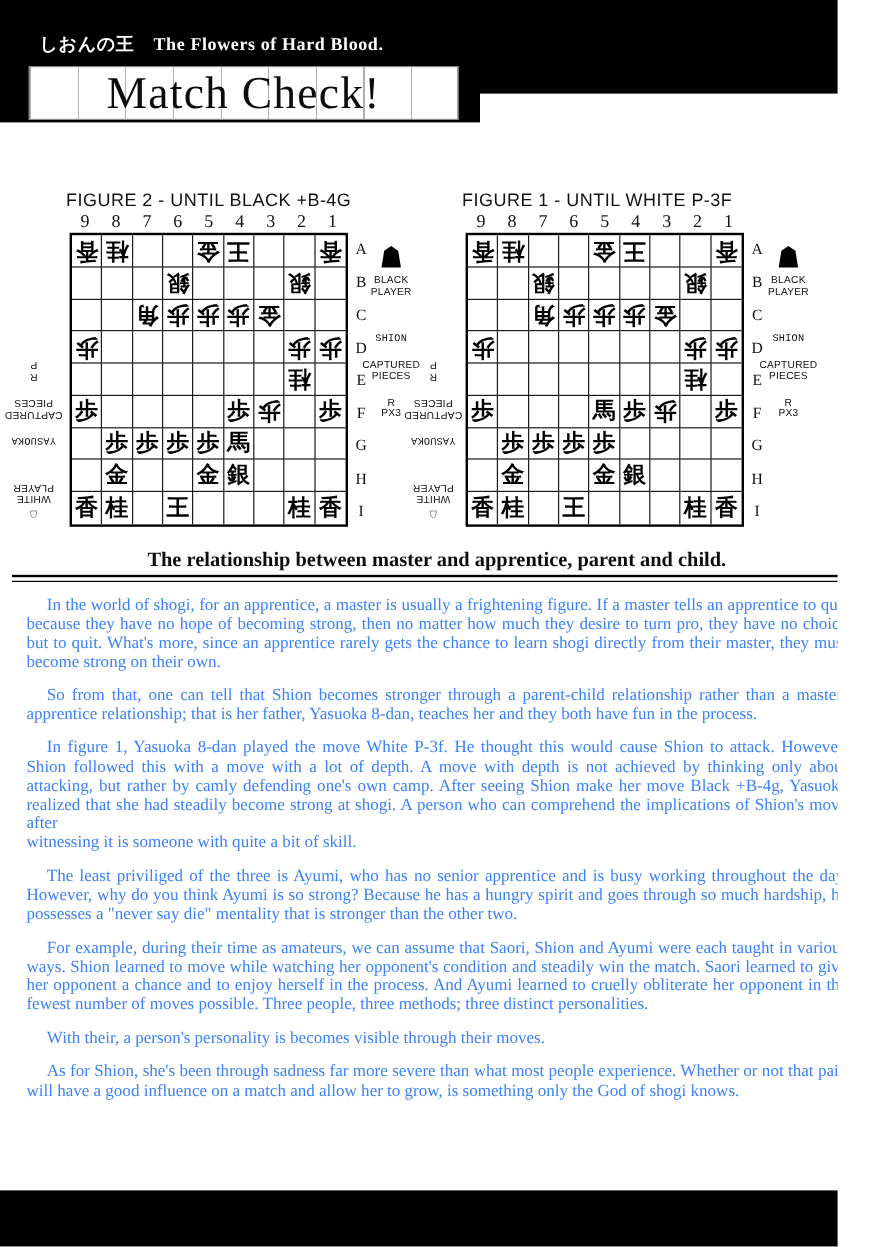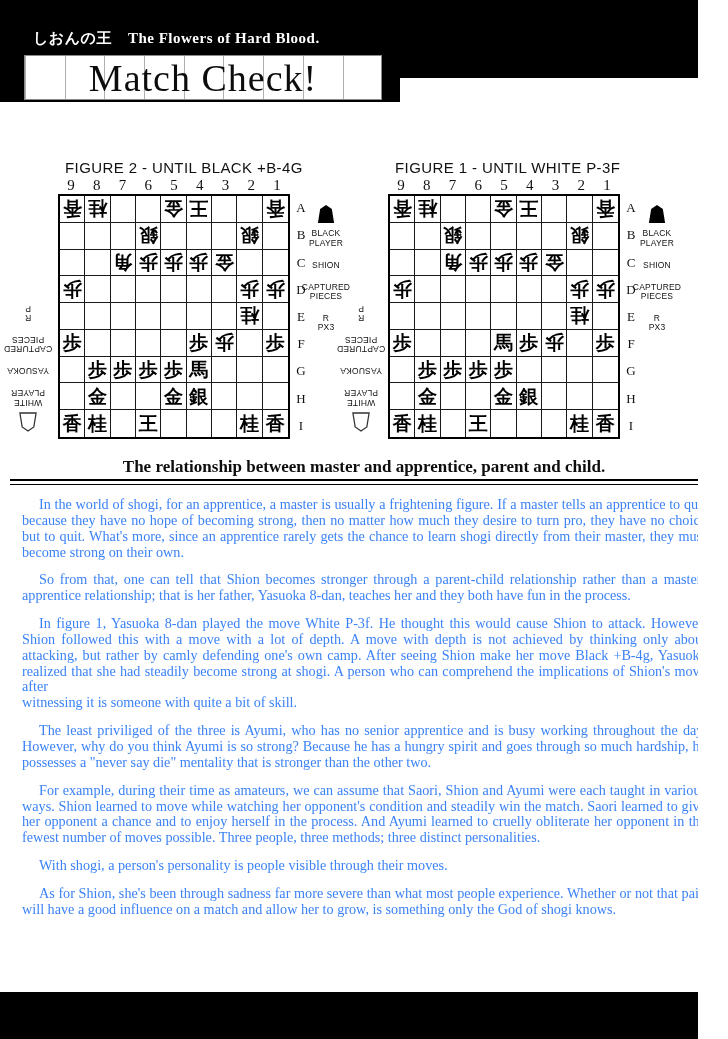--- a/index.html
+++ b/index.html
@@ -18,21 +18,21 @@
   .match-box .mc-text { width:100%; text-align:center; font:400 38px/44px "Liberation Serif",serif;
                letter-spacing:1px; color:#0c0c0c; }
   .byline-wrap { position:absolute; left:33px; top:109px; width:360px; text-align:center; }
   .byline-wrap .byline { display:inline-block; transform:scaleX(.8); transform-origin:center;
                font:bold 17px/19px "Liberation Sans",sans-serif; color:#111; white-space:nowrap; }
 
   
   .figure { position:absolute; top:155px; width:370px; height:300px; }
   .figure.f-left { left:0; } .figure.f-right { left:330px; }
   .fig-title { position:absolute; left:55px; top:5px; font:15px/16px "Liberation Sans",sans-serif;
-               letter-spacing:.4px; color:#111; white-space:nowrap;margin-left:10px; }
+               letter-spacing:.4px; color:#111; white-space:nowrap; }
   .col-labels { position:absolute; left:58px; top:23px; width:232px; display:grid;
                 grid-template-columns:repeat(9,1fr); font:15px/15px "Liberation Serif",serif; color:#111; }
   .col-labels span { text-align:center; }
   .board { position:absolute; left:58px; top:39px; width:232px; height:245px; box-sizing:border-box;
            border:2px solid #000; display:grid; grid-template-columns:repeat(9,1fr);
            grid-template-rows:repeat(9,1fr); background:#fff; }
   .cell { border-right:1px solid #1a1a1a; border-bottom:1px solid #1a1a1a;
           display:flex; align-items:center; justify-content:center; overflow:hidden; }
   .cell:nth-child(9n) { border-right:none; }
   .cell:nth-child(n+73) { border-bottom:none; }
@@ -43,21 +43,21 @@
   .row-labels span { display:flex; align-items:center; justify-content:center; }
 
   .pstack { position:absolute; width:46px; display:flex; flex-direction:column; align-items:center; }
   .pstack.black-stack { top:49px; }
   .pstack.white-stack { top:145px; height:132px; transform:rotate(180deg); justify-content:flex-start; }
   .figure.f-left  .black-stack { left:303px; }  .figure.f-left  .white-stack { left:5px; }
   .figure.f-right .black-stack { left:304px; }  .figure.f-right .white-stack { left:8px; }
   .plabel { font:8.5px/9.5px "Liberation Sans",sans-serif; text-align:center; color:#111;
             white-space:pre-line; letter-spacing:.2px; }
   .plabel.role    { margin-top:5px; }
-  .plabel.pname   { margin-top:13px; }
+  .plabel.pname   { margin-top:30px;font-family:Liberation Mono, monospace; }
   .plabel.cap-lab { margin-top:12px; }
   .plabel.cap-val { margin-top:12px; }
   .piece-icon { display:block; }
 
   
   .article { position:absolute; left:10px; top:456px; width:708px; }
   .headline1 { text-align:center; font:bold 15px/17px "Liberation Serif",serif; color:#0d0d0d; }
   .headline2 { text-align:center; font:bold 17px/19px "Liberation Serif",serif; color:#0d0d0d; margin-top:1px; }
   .rule { margin-top:3px; height:3px; border-top:2px solid #000; border-bottom:1px solid #000; }
   .paragraphs { margin-top:3px; }
@@ -481,19 +481,19 @@
   <div class="article">
     <div class="headline2">The relationship between master and apprentice, parent and child.</div>
     <div class="rule"></div>
     <div class="paragraphs">
         <p>In the world of shogi, for an apprentice, a master is usually a frightening figure.  If a master tells an apprentice to quit because they have no hope of becoming strong, then no matter how much they desire to turn pro, they have no choice but to quit.  What's more, since an apprentice rarely gets the chance to learn shogi directly from their master, they must become strong on their own.</p>
         <p>So from that, one can tell that Shion becomes stronger through a parent-child relationship rather than a master-apprentice relationship; that is her father, Yasuoka 8-dan, teaches her and they both have fun in the process.</p>
         <p>In figure 1, Yasuoka 8-dan played the move White P-3f.  He thought this would cause Shion to attack.  However, Shion followed this with a move with a lot of depth.  A move with depth is not achieved by thinking only about attacking, but rather by camly defending one's own camp.  After seeing Shion make her move Black +B-4g, Yasuoka realized that she had steadily become strong at shogi.  A person who can comprehend the implications of Shion's move after
 witnessing it is someone with quite a bit of skill.</p>
         <p>The least priviliged of the three is Ayumi, who has no senior apprentice and is busy working throughout the day.  However, why do you think Ayumi is so strong?  Because he has a hungry spirit and goes through so much hardship, he possesses a "never say die" mentality that is stronger than the other two.</p>
         <p>For example, during their time as amateurs, we can assume that Saori, Shion and Ayumi were each taught in various ways.  Shion learned to move while watching her opponent's condition and steadily win the match.  Saori learned to give her opponent a chance and to enjoy herself in the process.  And Ayumi learned to cruelly obliterate her opponent in the fewest number of moves possible.  Three people, three methods; three distinct personalities.</p>
-        <p>With shogi, a person's personality is people visible through their moves.</p>
+        <p>With their, a person's personality is becomes visible through their moves.</p>
         <p>As for Shion, she's been through sadness far more severe than what most people experience. Whether or not that pain will have a good influence on a match and allow her to grow, is something only the God of shogi knows.</p>
       </div>
   </div>
 
   <div class="bottom-bar"></div>
 </div>
 
 </body></html>

